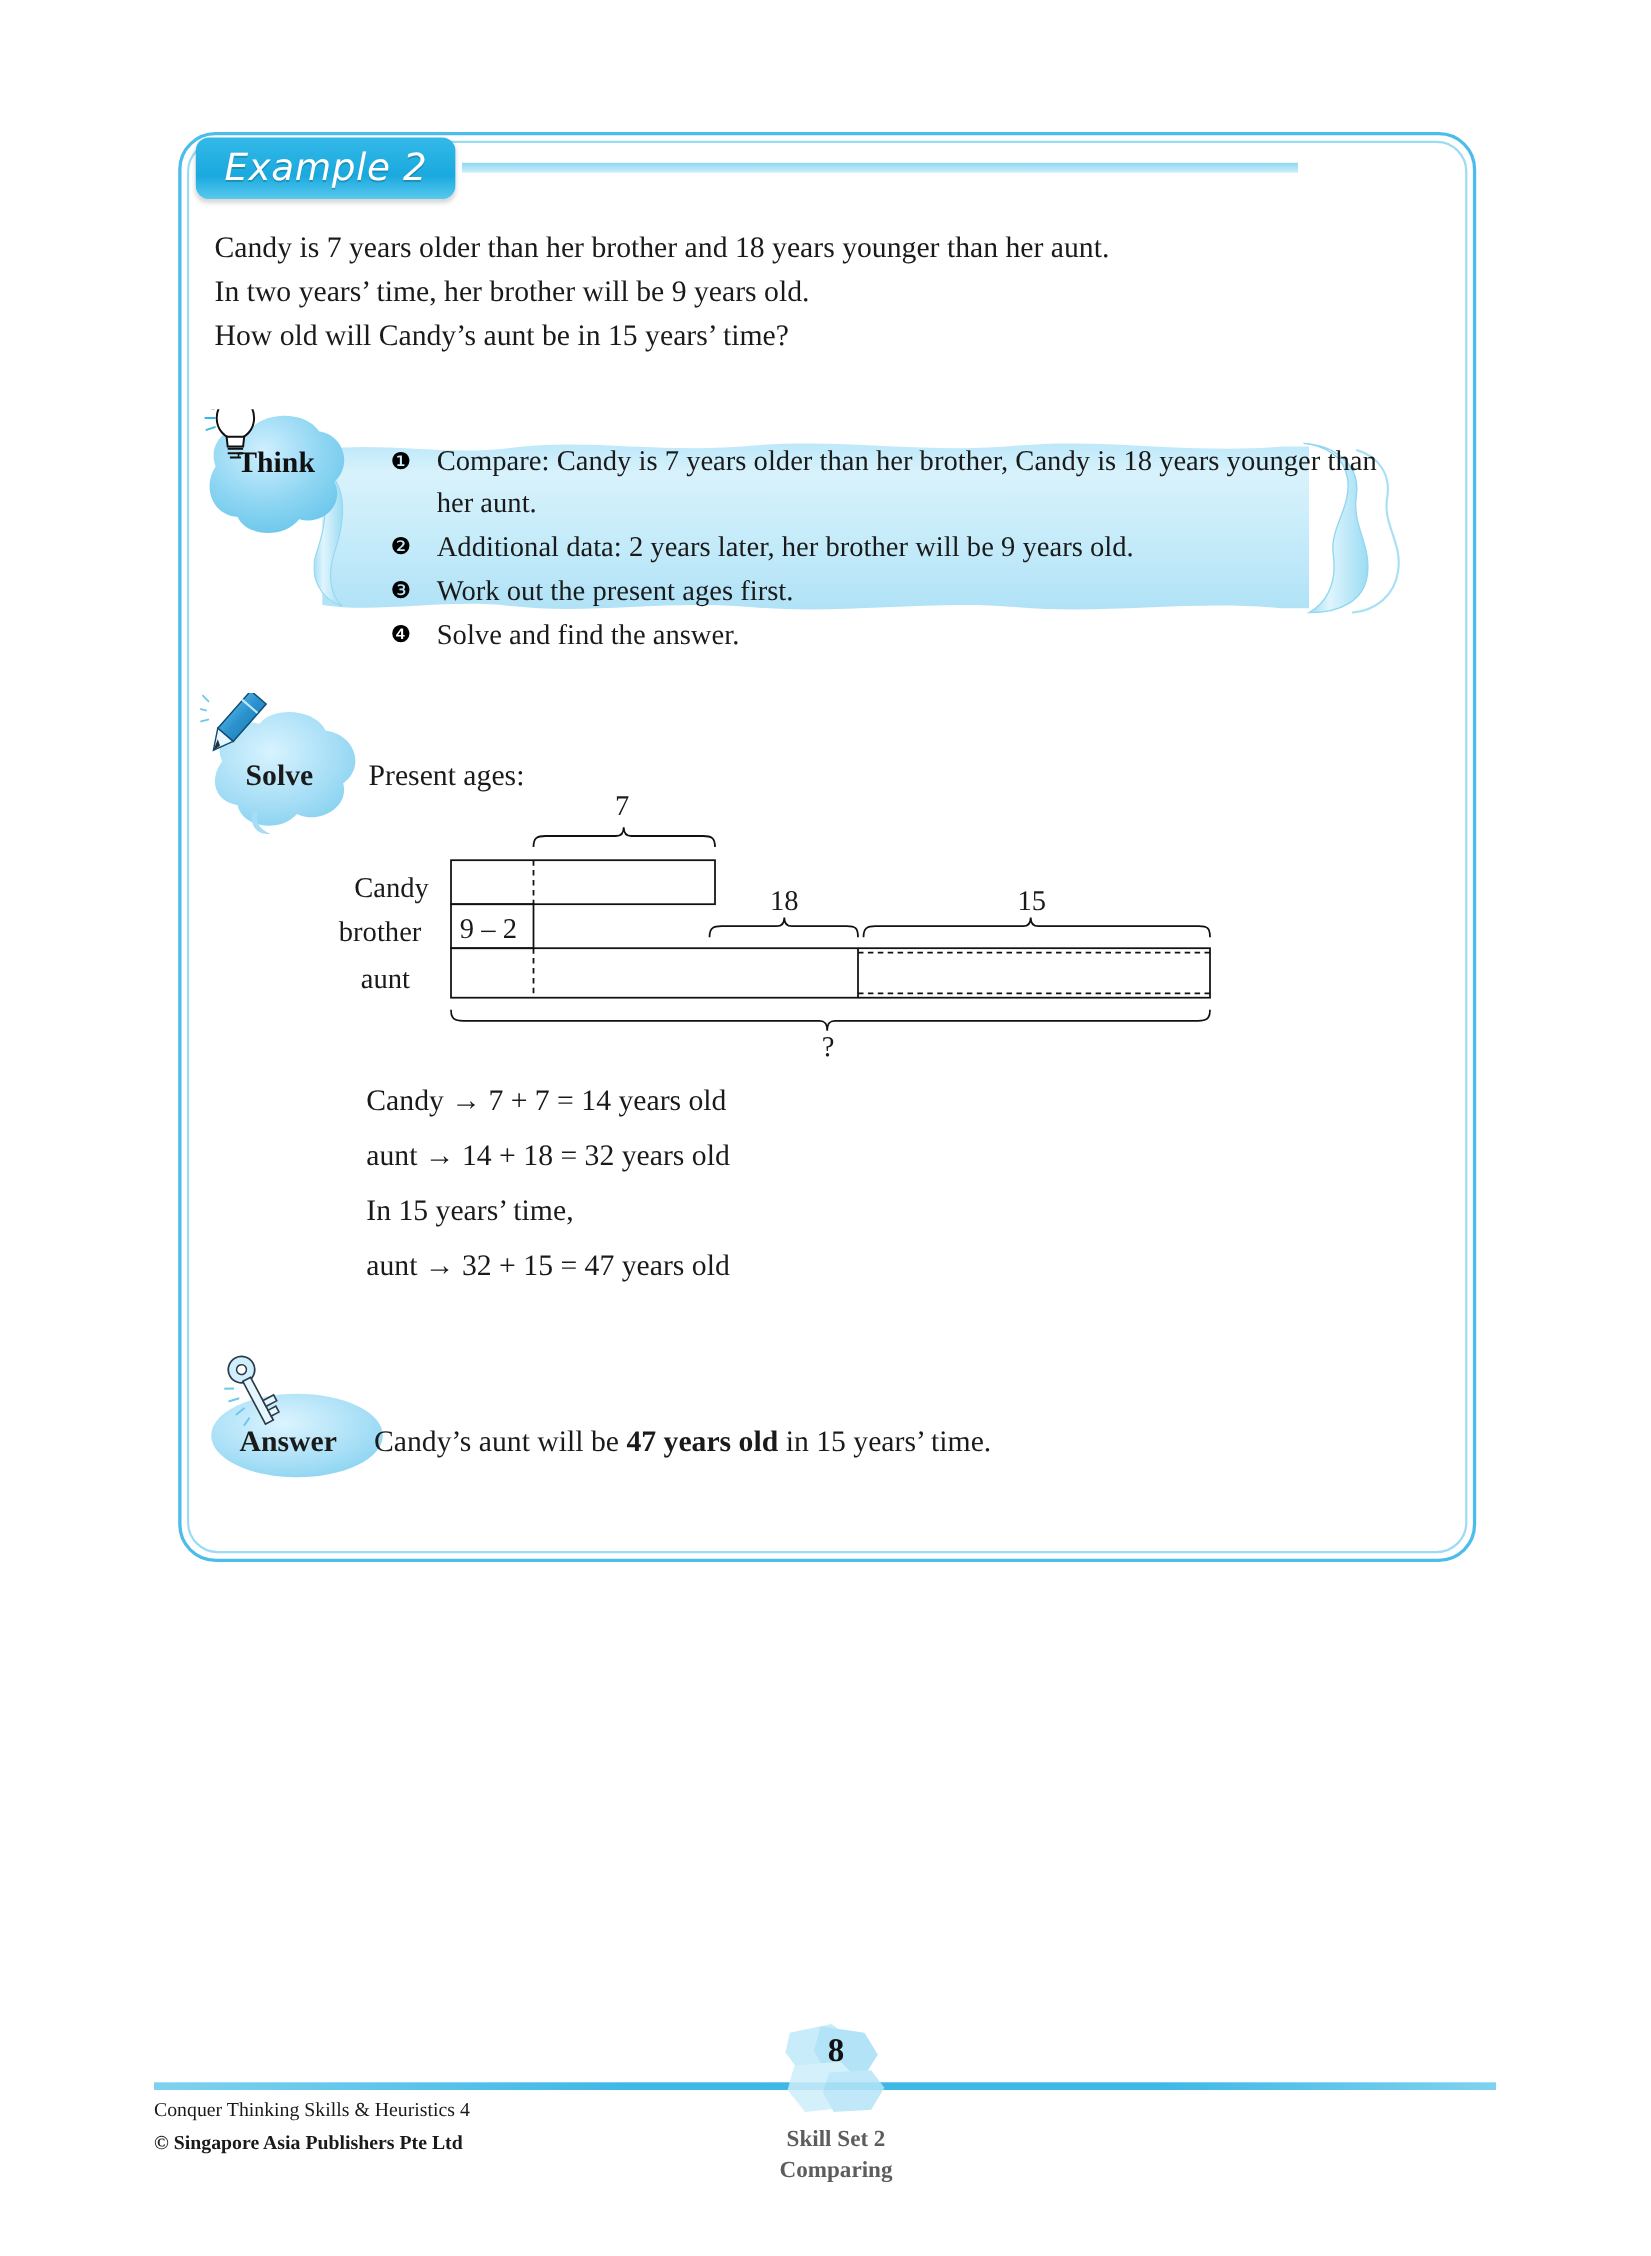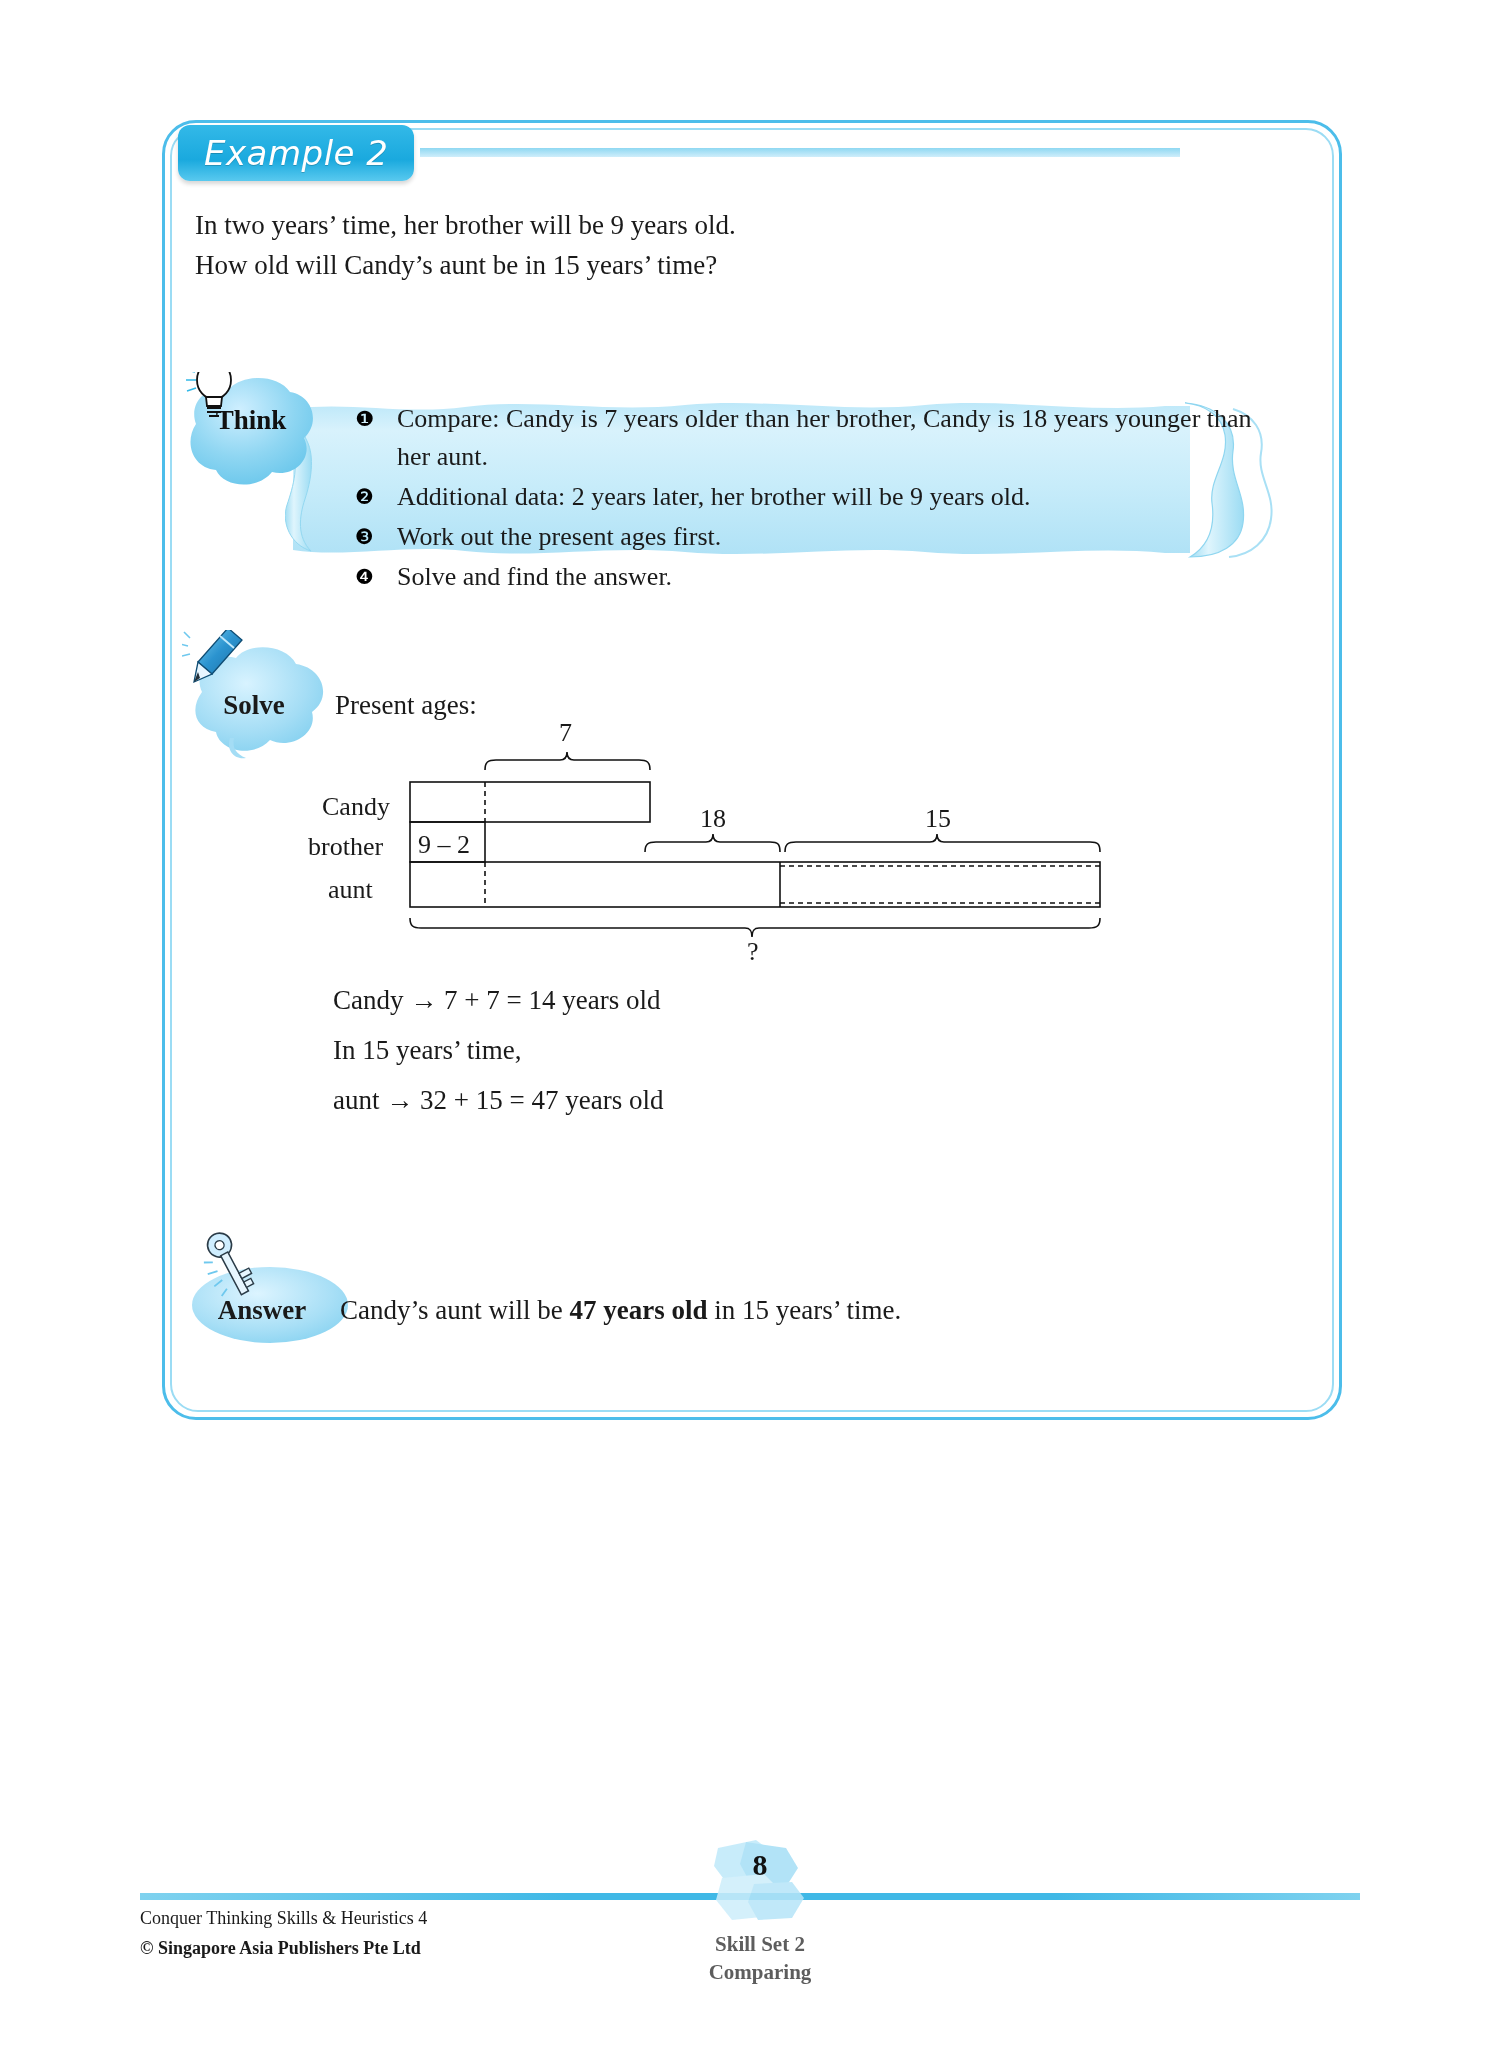--- a/index.html
+++ b/index.html
@@ -277,20 +277,21 @@
 
 <div id="page-frame"></div>
 <div id="page-frame-inner"></div>
 <div id="banner-rule"></div>
 
 <div id="example-banner">
   <span class="label">Example 2</span>
 </div>
 
 <div id="problem">
+  <div>Candy is 7 years older than her brother and 18 years younger than her aunt.</div>
   <div>In two years’ time, her brother will be 9 years old.</div>
   <div>How old will Candy’s aunt be in 15 years’ time?</div>
 </div>
 
 <svg id="think-scroll" viewBox="0 0 1000 168" preserveAspectRatio="none">
   <defs>
     <linearGradient id="scrollG" x1="0" y1="0" x2="0" y2="1">
       <stop offset="0%" stop-color="#bde8f9"></stop>
       <stop offset="18%" stop-color="#d8f2fc"></stop>
       <stop offset="55%" stop-color="#c7ecfa"></stop>
@@ -428,20 +429,21 @@
   <span class="bm-inner" style="left:18px; top:110px;">9 – 2</span>
 
   <span class="bm-num" style="left:159px; top:-2px;">7</span>
   <span class="bm-num" style="left:300px; top:84px;">18</span>
   <span class="bm-num" style="left:525px; top:84px;">15</span>
   <span class="bm-num" style="left:347px; top:217px;">?</span>
 </div>
 
 <div id="working">
   <div>Candy → 7 + 7 = 14 years old</div>
+  <div>aunt → 14 + 18 = 32 years old</div>
   <div>In 15 years’ time,</div>
   <div>aunt → 32 + 15 = 47 years old</div>
 </div>
 
 <svg id="answer-bubble" viewBox="0 0 175 130">
   <defs>
     <radialGradient id="bubbleG3" cx="42%" cy="35%" r="80%">
       <stop offset="0%" stop-color="#dcf4ff"></stop>
       <stop offset="60%" stop-color="#a8dff6"></stop>
       <stop offset="100%" stop-color="#7fcfef"></stop>

